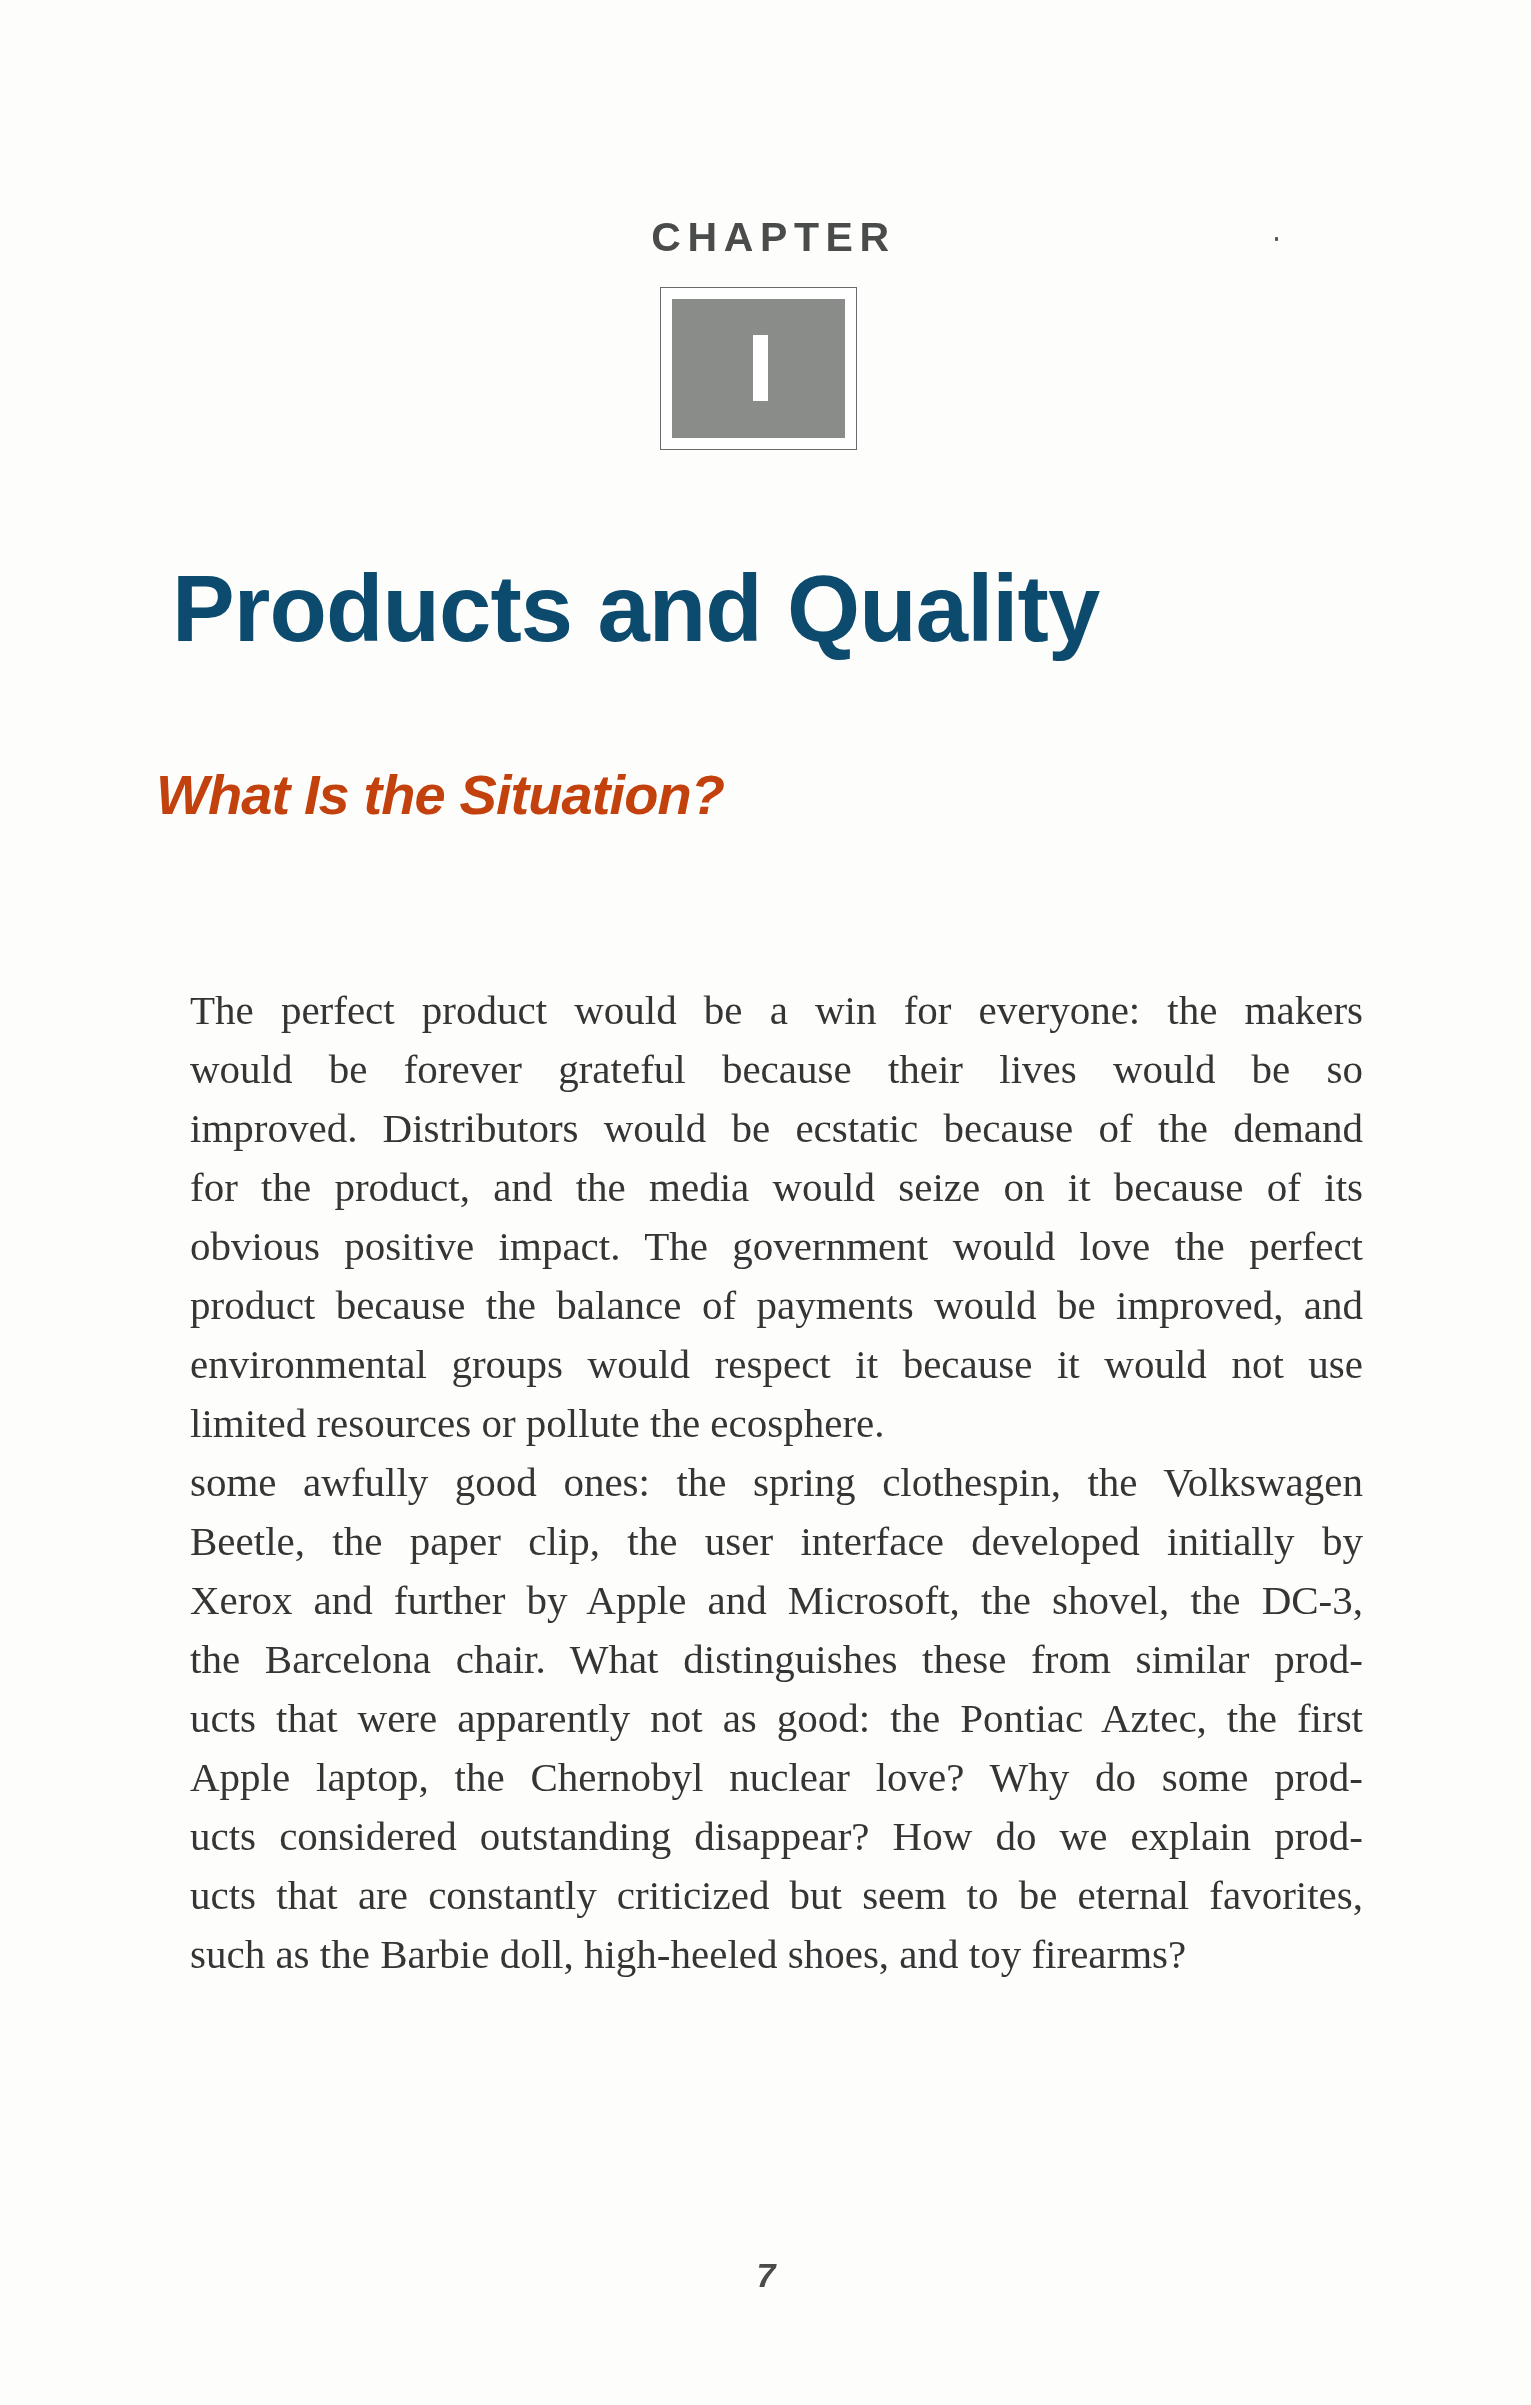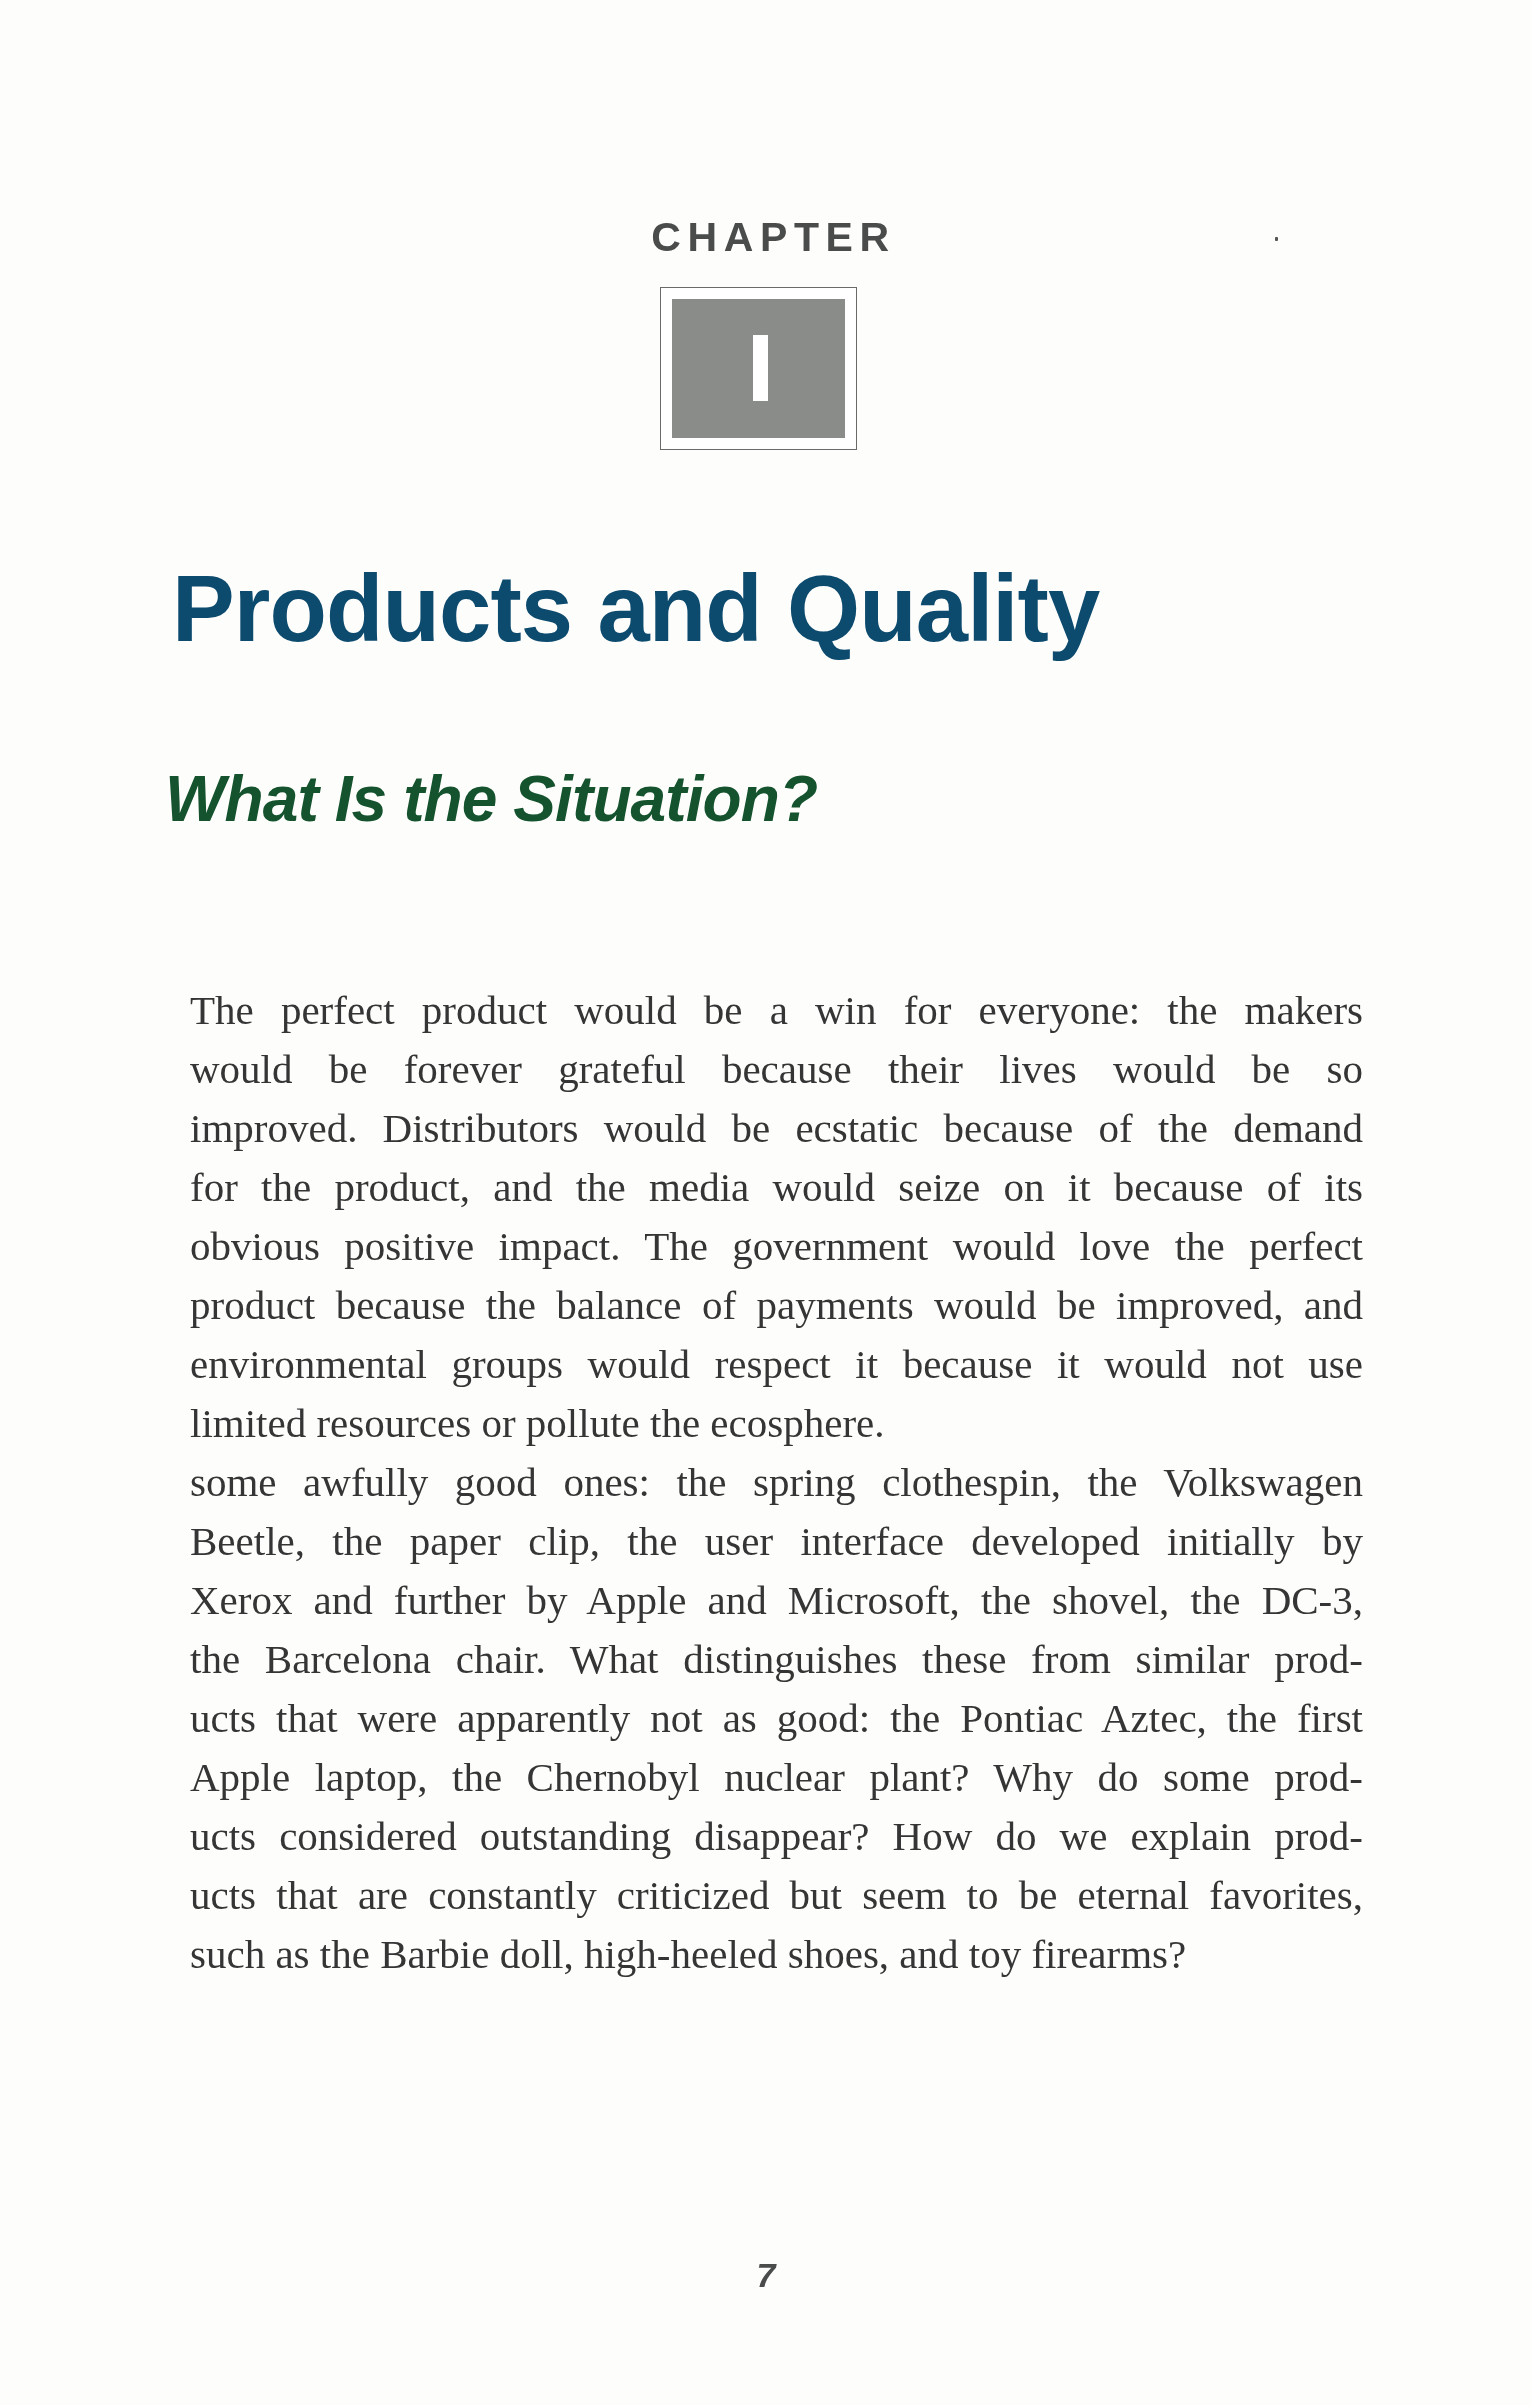--- a/index.html
+++ b/index.html
@@ -35,24 +35,24 @@
   .chapter-numeral-text {
     position: absolute; width: 0.9px; height: 0.9px; overflow: hidden; clip: rect(0 0 0 0);
   }
   .title {
     position: absolute; left: 172px; top: 553px;
     font-family: "Liberation Sans", sans-serif;
     font-weight: bold; font-size: 94px; letter-spacing: -0.9px;
     color: #0c4a6e; white-space: nowrap; line-height: 1.2;
   }
   .subtitle {
-    position: absolute; left: 165px; top: 761px;
+    position: absolute; left: 156px; top: 761px;
     font-family: "Liberation Sans", sans-serif;
-    font-weight: bold; font-style: italic; font-size: 64px; letter-spacing: -0.9px;
-    color: #14532d; white-space: nowrap; line-height: 1.2;
+    font-weight: bold; font-style: italic; font-size: 56px; letter-spacing: -0.9px;
+    color: #c2410c; white-space: nowrap; line-height: 1.2;
   }
   .body-text {
     position: absolute; left: 190px; top: 981px; width: 1173px;
     font-family: "Liberation Serif", serif;
     font-size: 41px; color: #353535;
   }
   .line {
     height: 59px; line-height: 59px;
     text-align: justify; text-align-last: justify;
     white-space: nowrap; overflow: visible;
@@ -101,21 +101,21 @@
       <div class="line" style="white-space: normal;">product because the balance of payments would be improved, and</div>
       <div class="line" style="white-space: normal;">environmental groups would respect it because it would not use</div>
       <div class="line last" style="white-space: normal;">limited resources or pollute the ecosphere.</div>
     </div>
     <div class="paragraph">
       <div class="line" style="white-space: normal;">some awfully good ones: the spring clothespin, the Volkswagen</div>
       <div class="line" style="white-space: normal;">Beetle, the paper clip, the user interface developed initially by</div>
       <div class="line" style="white-space: normal;">Xerox and further by Apple and Microsoft, the shovel, the DC-3,</div>
       <div class="line" style="white-space: normal;">the Barcelona chair. What distinguishes these from similar prod-</div>
       <div class="line" style="white-space: normal;">ucts that were apparently not as good: the Pontiac Aztec, the first</div>
-      <div class="line" style="white-space: normal;">Apple laptop, the Chernobyl nuclear plant? Why do some prod-</div>
+      <div class="line" style="white-space: normal;">Apple laptop, the Chernobyl nuclear love? Why do some prod-</div>
       <div class="line" style="white-space: normal;">ucts considered outstanding disappear? How do we explain prod-</div>
       <div class="line" style="white-space: normal;">ucts that are constantly criticized but seem to be eternal favorites,</div>
       <div class="line last" style="white-space: normal;">such as the Barbie doll, high-heeled shoes, and toy firearms?</div>
     </div>
   </div>
 
   <div class="page-number">7</div>
 
 </div>
 

